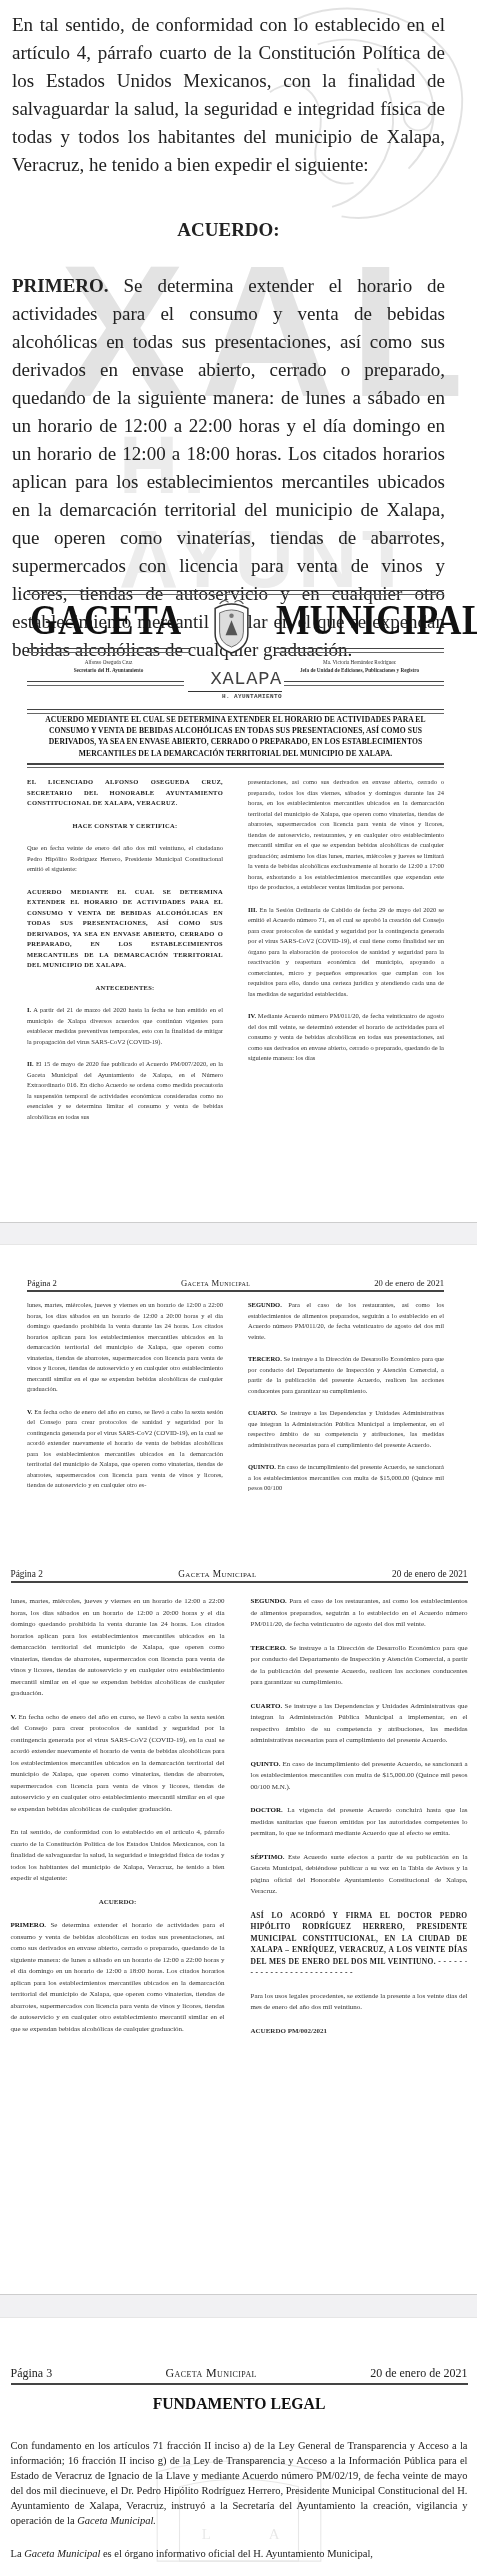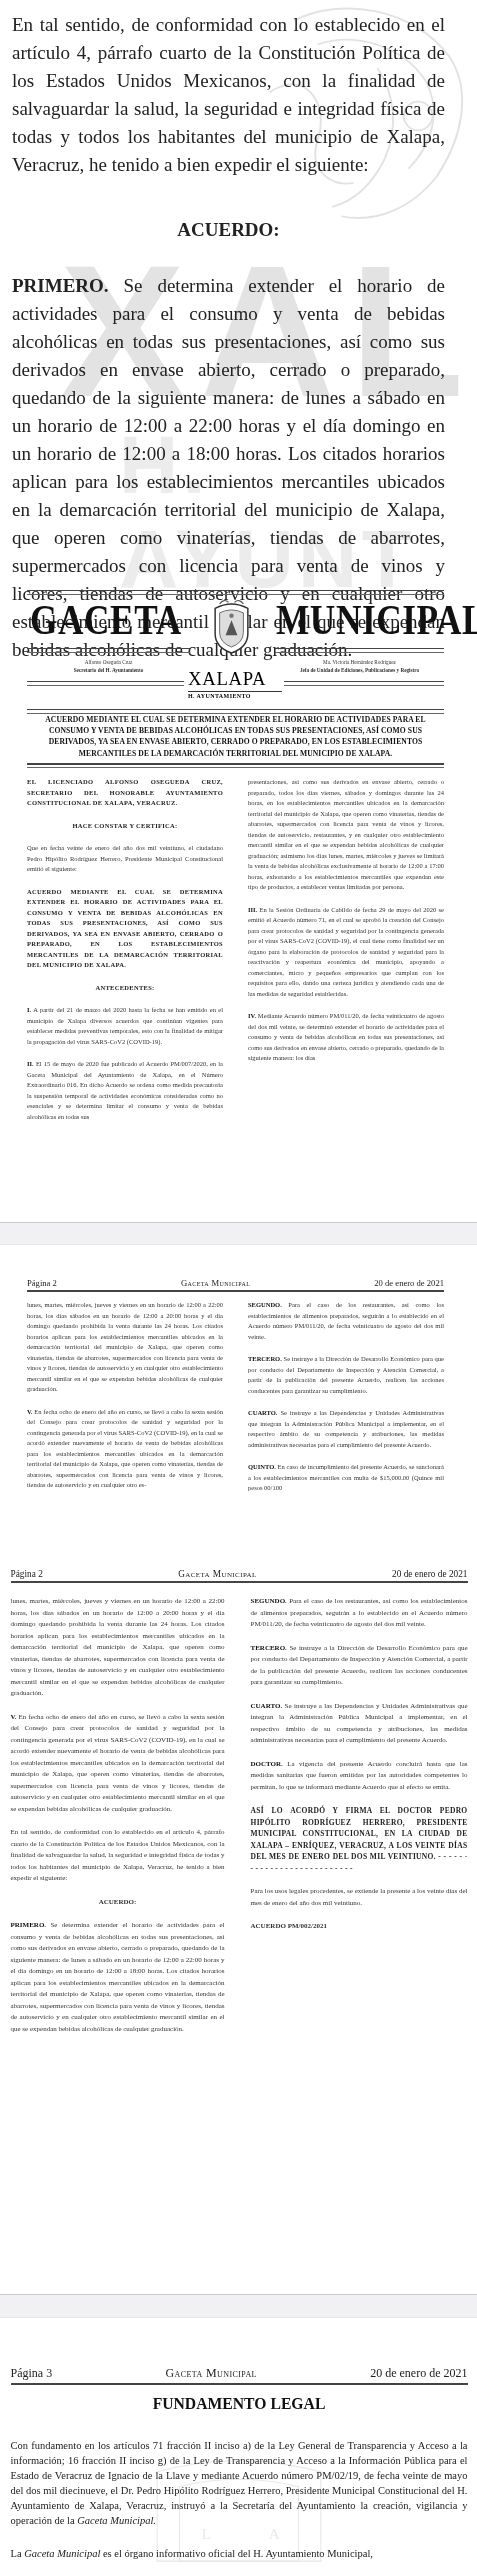--- a/index.html
+++ b/index.html
@@ -18,21 +18,21 @@
   .watermark-sub { left: 119px; top: 418px; font-family: "Liberation Sans", sans-serif; font-weight: bold;
                    color: #ececec; font-size: 82px; letter-spacing: 4.5px; z-index: 0; }
   .excerpt, .page, .page3 { z-index: 1; }
 
   
   .page { left: 27px; width: 417px; }
   .mast-rule { position: absolute; height: 3px; border-top: 1.5px solid #444; border-bottom: 0.7px solid #666; }
   .mast-title { position: absolute; font-family: "Liberation Serif", serif; font-weight: bold; font-size: 43px;
                 letter-spacing: 0.7px; transform: scaleX(0.82); transform-origin: left top; color: #111; }
   .mast-sig { position: absolute; font-size: 5.2px; text-align: center; line-height: 7.5px; color: #333; }
-  .xalapa-logo { position: absolute; font-family: Liberation Serif, serif; color: #000000; text-align: left; }
+  .xalapa-logo { position: absolute; font-family: Liberation Mono, monospace; color: #404040; text-align: right; }
   .xalapa-logo .big { font-size: 18.7px; letter-spacing: 0.7px; border-bottom: 0.7px solid #333; padding-bottom: 0.7px; }
   .xalapa-logo .small { font-size: 6px; font-weight: bold; letter-spacing: 0.4px; margin-top: 1.5px; }
   .decree-title { position: absolute; text-align: center; font-weight: bold; font-size: 7.6px; line-height: 11.2px;
                   letter-spacing: 0.1px; color: #111; }
   .col { position: absolute; font-size: 6.5px; line-height: 10.5px; text-align: justify; color: #333; }
   .col p { margin: 0 0 12px 0; }
   .col .caps { font-weight: bold; text-transform: uppercase; letter-spacing: 0.3px; color: #222; }
   .col .center { text-align: center; }
   .col b { color: #111; }
 
@@ -154,21 +154,23 @@
     <p>lunes, martes, miércoles, jueves y viernes en un horario de 12:00 a 22:00 horas, los días sábados en un horario de 12:00 a 20:00 horas y el día domingo quedando prohibida la venta durante las 24 horas. Los citados horarios aplican para los establecimientos mercantiles ubicados en la demarcación territorial del municipio de Xalapa, que operen como vinaterías, tiendas de abarrotes, supermercados con licencia para venta de vinos y licores, tiendas de autoservicio y en cualquier otro establecimiento mercantil similar en el que se expendan bebidas alcohólicas de cualquier graduación.</p>
     <p><b>V.</b><span> En fecha ocho de enero del año en curso, se llevó a cabo la sexta sesión del Consejo para crear protocolos de sanidad y seguridad por la contingencia generada por el virus SARS-CoV2 (COVID-19), en la cual se acordó extender nuevamente el horario de venta de bebidas alcohólicas para los establecimientos mercantiles ubicados en la demarcación territorial del municipio de Xalapa, que operen como vinaterías, tiendas de abarrotes, supermercados con licencia para venta de vinos y licores, tiendas de autoservicio y en cualquier otro establecimiento mercantil similar en el que se expendan bebidas alcohólicas de cualquier graduación.</span></p>
     <p>En tal sentido, de conformidad con lo establecido en el artículo 4, párrafo cuarto de la Constitución Política de los Estados Unidos Mexicanos, con la finalidad de salvaguardar la salud, la seguridad e integridad física de todas y todos los habitantes del municipio de Xalapa, Veracruz, he tenido a bien expedir el siguiente:</p>
     <p class="center" style="font-weight:bold;">ACUERDO:</p>
     <p><b>PRIMERO.</b><span> Se determina extender el horario de actividades para el consumo y venta de bebidas alcohólicas en todas sus presentaciones, así como sus derivados en envase abierto, cerrado o preparado, quedando de la siguiente manera: de lunes a sábado en un horario de 12:00 a 22:00 horas y el día domingo en un horario de 12:00 a 18:00 horas. Los citados horarios aplican para los establecimientos mercantiles ubicados en la demarcación territorial del municipio de Xalapa, que operen como vinaterías, tiendas de abarrotes, supermercados con licencia para venta de vinos y licores, tiendas de autoservicio y en cualquier otro establecimiento mercantil similar en el que se expendan bebidas alcohólicas de cualquier graduación.</span></p>
   </div>
   <div class="col" style="left:240px; top:27px; width:217px; font-size:7px; line-height:11.5px;">
     <p><b>SEGUNDO.</b><span> Para el caso de los restaurantes, así como los establecimientos de alimentos preparados, seguirán a lo establecido en el Acuerdo número PM/011/20, de fecha veinticuatro de agosto del dos mil veinte.</span></p>
     <p><b>TERCERO.</b><span> Se instruye a la Dirección de Desarrollo Económico para que por conducto del Departamento de Inspección y Atención Comercial, a partir de la publicación del presente Acuerdo, realicen las acciones conducentes para garantizar su cumplimiento.</span></p>
     <p><b>CUARTO.</b><span> Se instruye a las Dependencias y Unidades Administrativas que integran la Administración Pública Municipal a implementar, en el respectivo ámbito de su competencia y atribuciones, las medidas administrativas necesarias para el cumplimiento del presente Acuerdo.</span></p>
+    <p><b>QUINTO.</b><span> En caso de incumplimiento del presente Acuerdo, se sancionará a los establecimientos mercantiles con multa de $15,000.00 (Quince mil pesos 00/100 M.N.).</span></p>
     <p><b>DOCTOR.</b><span> La vigencia del presente Acuerdo concluirá hasta que las medidas sanitarias que fueron emitidas por las autoridades competentes lo permitan, lo que se informará mediante Acuerdo que al efecto se emita.</span></p>
+    <p><b>SÉPTIMO.</b><span> Este Acuerdo surte efectos a partir de su publicación en la Gaceta Municipal, debiéndose publicar a su vez en la Tabla de Avisos y la página oficial del Honorable Ayuntamiento Constitucional de Xalapa, Veracruz.</span></p>
     <p class="caps" style="font-size:7.5px; line-height:11.5px;">ASÍ LO ACORDÓ Y FIRMA EL DOCTOR PEDRO HIPÓLITO RODRÍGUEZ HERRERO, PRESIDENTE MUNICIPAL CONSTITUCIONAL, EN LA CIUDAD DE XALAPA – ENRÍQUEZ, VERACRUZ, A LOS VEINTE DÍAS DEL MES DE ENERO DEL DOS MIL VEINTIUNO. - - - - - - - - - - - - - - - - - - - - - - - - - - -</p>
     <p>Para los usos legales procedentes, se extiende la presente a los veinte días del mes de enero del año dos mil veintiuno.</p>
     <p style="text-align:left; font-weight:bold;">ACUERDO PM/002/2021</p>
   </div>
 </div>
 
 <div class="sep-band" style="top:2294px; height:22.4px;"></div>
 
 <svg class="emblem-faint" style="left:127px; top:2457px; width:224px; height:119px;" viewBox="0 0 300 160">
   <g fill="none" stroke="#444" stroke-width="1.5">

